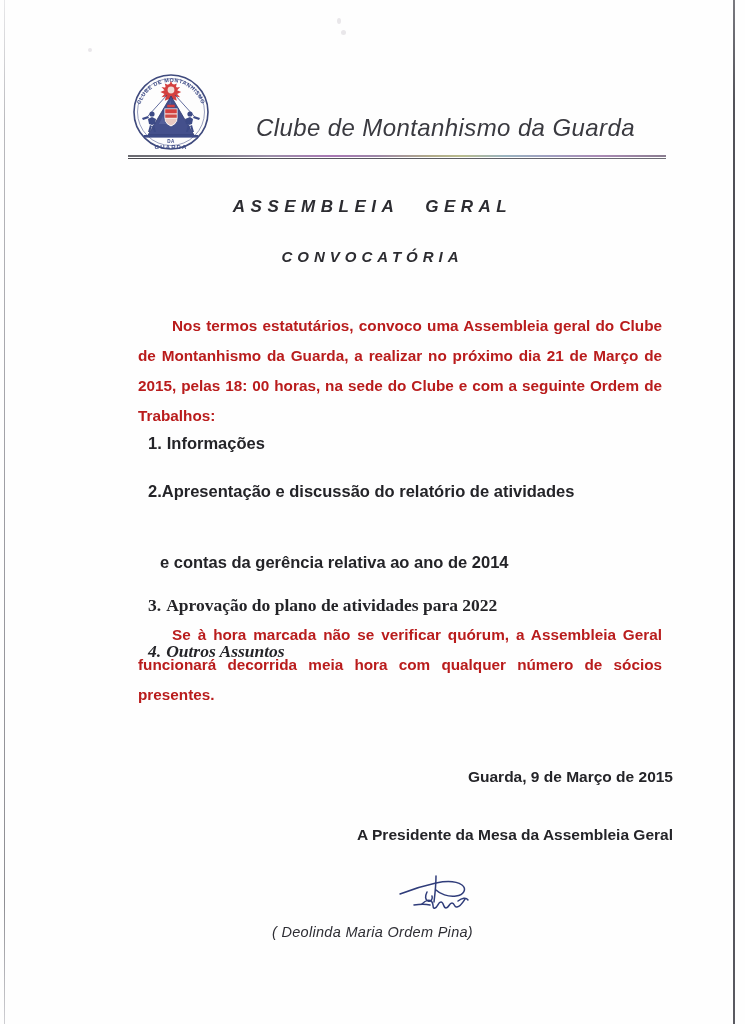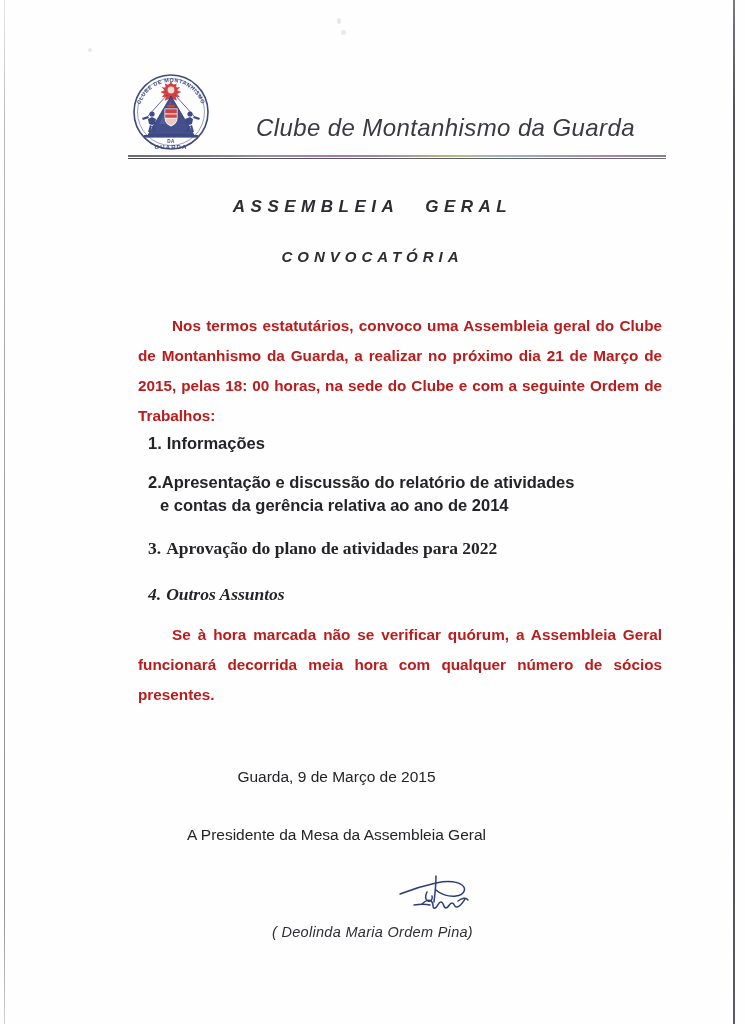--- a/index.html
+++ b/index.html
@@ -149,34 +149,34 @@
   .agenda-sans {
     font-family: "Liberation Sans", sans-serif;
     font-size: 16.5px;
     line-height: 23px;
   }
   .agenda-serif {
     font-family: "Liberation Serif", serif;
     font-size: 17.5px;
     line-height: 23px;
   }
-  .item-1 { margin-bottom: 16px; }
+  .item-1 { margin-bottom: 25px; }
   .item-2 { margin-bottom: 20px; text-indent: 0; }
-  .item-2 .cont { display: block; padding-left: 12px; }
+  .item-2 .cont { display: block; padding-left: 12px; margin-top: 48px; }
   .item-3 { margin-bottom: 23px; }
   .item-4 { margin-bottom: 16px; font-style: italic; }
   .num-gap { display: inline-block; width: 5px; }
 
   
   .closing-date, .closing-role {
     position: absolute;
     width: 673px;
-    text-align: center;
-    font-family: "Liberation Sans", sans-serif;
-    font-weight: normal;
+    text-align: right;
+    font-family: "Liberation Sans", sans-serif;
+    font-weight: bold;
     font-size: 15.5px;
     color: #242428;
   }
   .closing-date { top: 768px; }
   .closing-role { top: 826px; }
 
   .signature {
     position: absolute;
     left: 392px;
     top: 872px;

